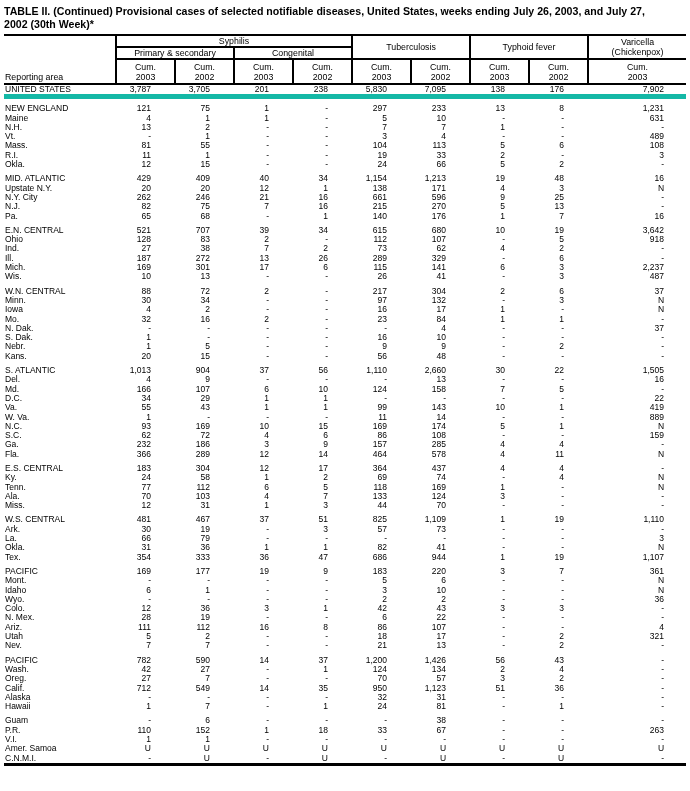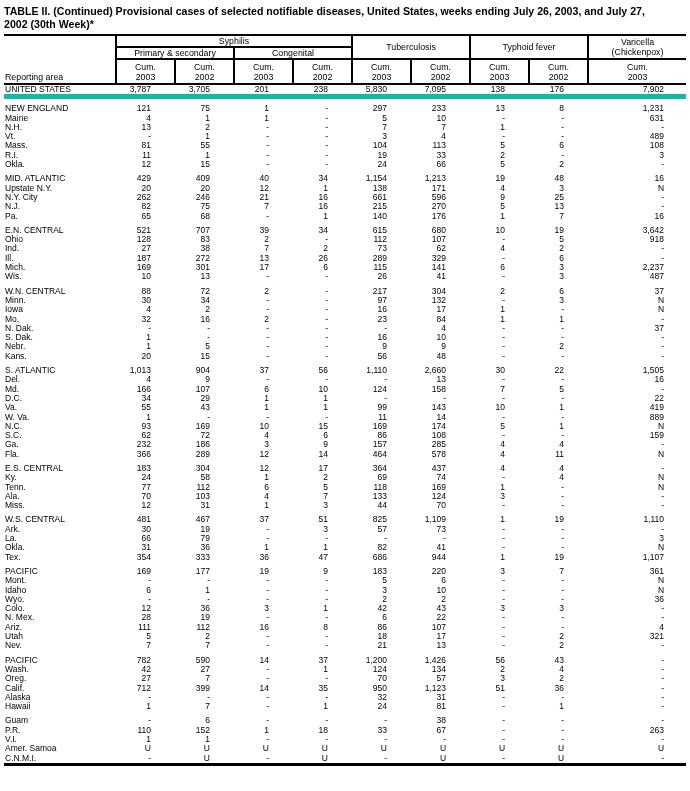--- a/index.html
+++ b/index.html
@@ -835,21 +835,21 @@
           <td class="num">-</td>
           <td class="num">70</td>
           <td class="num">57</td>
           <td class="num">3</td>
           <td class="num">2</td>
           <td class="num var">-</td>
         </tr>
         <tr>
           <td class="area">Calif.</td>
           <td class="num">712</td>
-          <td class="num">399</td>
+          <td class="num">549</td>
           <td class="num">14</td>
           <td class="num">35</td>
           <td class="num">950</td>
           <td class="num">1,123</td>
           <td class="num">51</td>
           <td class="num">36</td>
           <td class="num var">-</td>
         </tr>
         <tr>
           <td class="area">Alaska</td>

